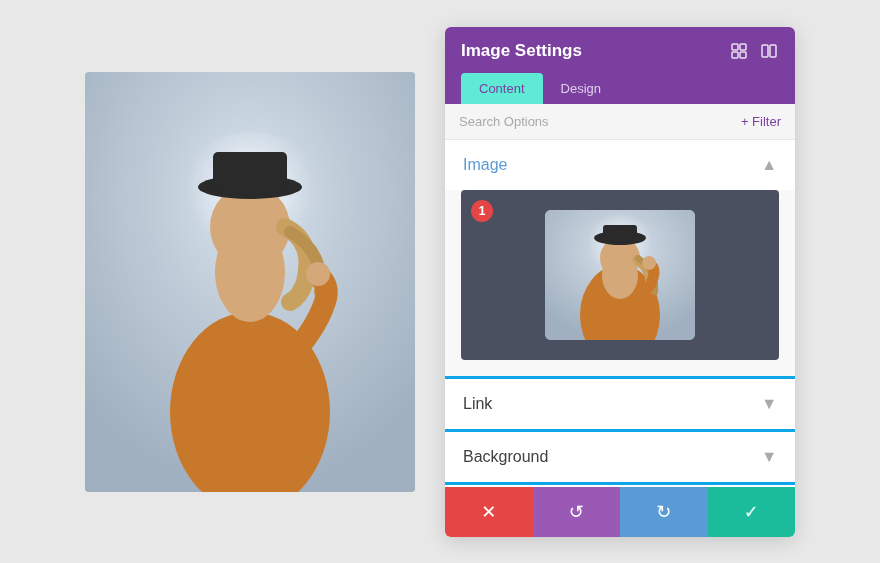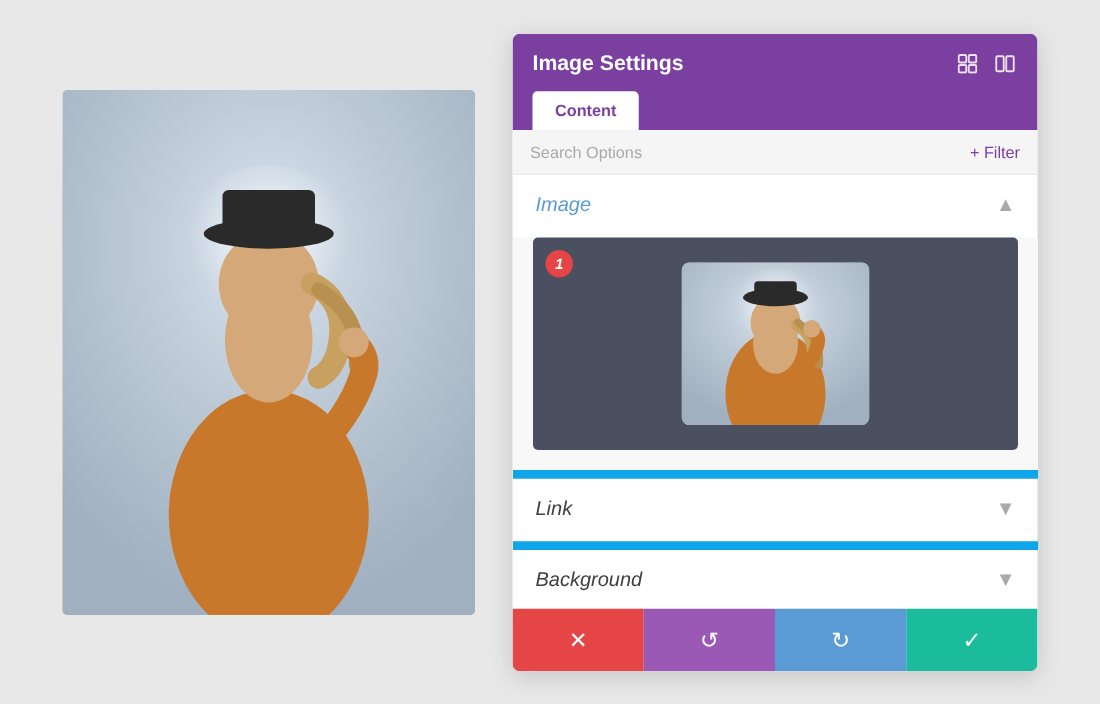--- a/index.html
+++ b/index.html
@@ -9,21 +9,21 @@
       background: #e8e8e8;
       font-family: 'Segoe UI', Arial, sans-serif;
       display: flex;
       align-items: center;
       justify-content: center;
       gap: 30px;
       overflow: hidden;
     }
 
     .settings-panel {
-      width: 420px;
+      width: 350px;
       height: 510px;
       background: #fff;
       border-radius: 6px;
       box-shadow: 0 4px 20px rgba(0,0,0,0.15);
       overflow: hidden;
       display: flex;
       flex-direction: column;
     }
 
     .panel-header {
@@ -71,23 +71,23 @@
       padding: 8px 18px;
       color: rgba(255,255,255,0.75);
       font-size: 13px;
       font-weight: 500;
       cursor: pointer;
       border-radius: 4px 4px 0 0;
       transition: background 0.2s;
     }
 
     .tab.active {
-      background: #ffffff;
+      background: #5eead4;
       color: #7b3fa0;
-      font-weight: 700;
+      font-weight: 400;
     }
 
     .search-bar {
       background: #f5f5f5;
       padding: 10px 14px;
       display: flex;
       align-items: center;
       justify-content: space-between;
       border-bottom: 1px solid #e8e8e8;
     }
@@ -108,22 +108,21 @@
       text-align: center;
     }
 
     .panel-body {
       flex: 1;
       overflow-y: auto;
       padding: 0;
     }
 
     .section {
-      border-bottom: 7px solid #0ea5e9;
-      font-style: italic;
+      border-bottom: 3px solid #0ea5e9;
     }
 
     .section-header {
       display: flex;
       align-items: center;
       justify-content: space-between;
       padding: 16px 18px;
       cursor: pointer;
     }
 
@@ -275,20 +274,23 @@
             <rect x="1" y="2" width="6" height="12" rx="1" stroke="rgba(255,255,255,0.85)" stroke-width="1.5"></rect>
             <rect x="9" y="2" width="6" height="12" rx="1" stroke="rgba(255,255,255,0.85)" stroke-width="1.5"></rect>
           </svg>
         </div>
       </div>
     </div>
 
     <div class="tabs-row">
       <div class="tab active">
         <span>Content</span>
+      </div>
+      <div class="tab">
+        <span>Design</span>
       </div>
     </div>
   </div>
 
   <div class="search-bar">
     <span class="search-label">Search Options</span>
     <div class="filter-btn">
       <span>+ Filter</span>
     </div>
   </div>

